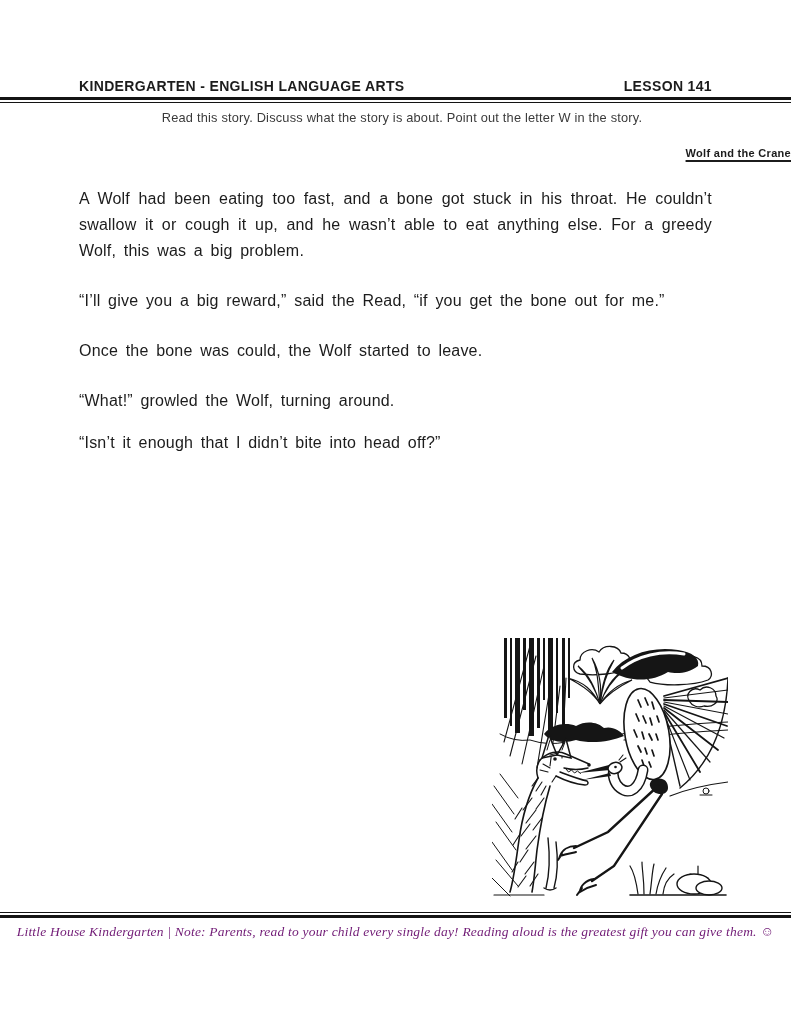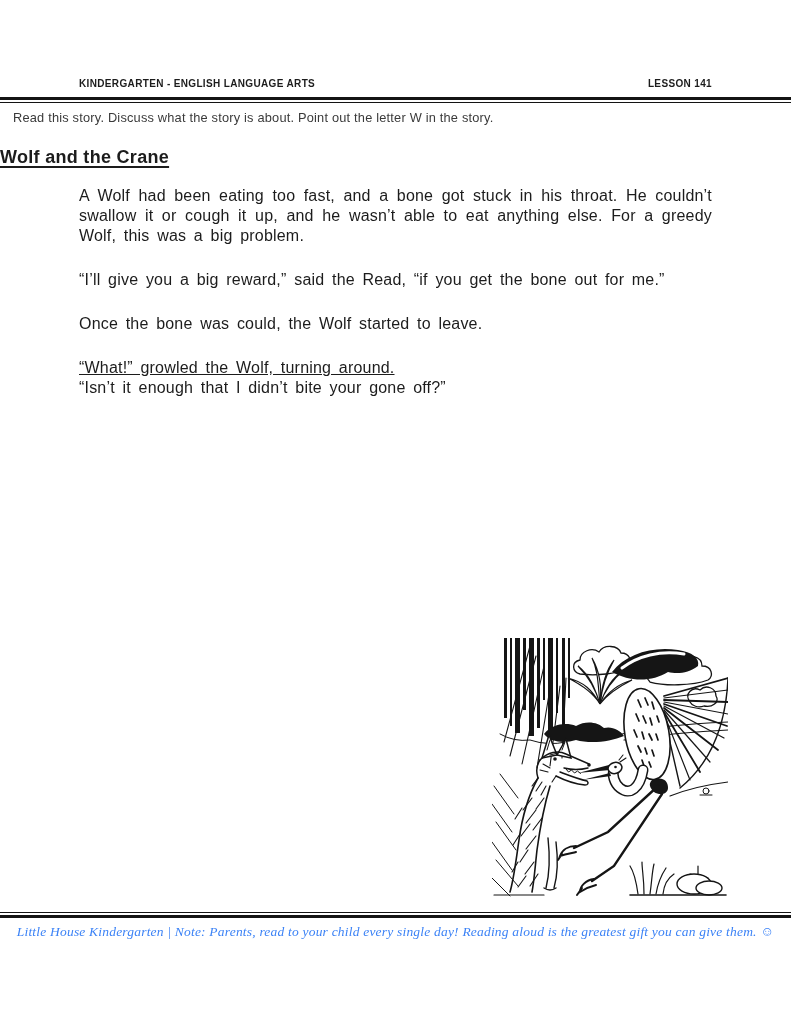--- a/index.html
+++ b/index.html
@@ -5,56 +5,56 @@
   html,body { margin:0; padding:0; background:#ffffff; }
   .page {
     position:relative; width:791px; height:1023px; margin:0 auto;
     background:#ffffff; color:#1c1c1c; overflow:hidden;
     font-family:"Liberation Sans", sans-serif;
   }
   
   .header-row {
     position:absolute; left:79px; right:79px; top:78px;
     display:flex; justify-content:space-between; align-items:baseline;
-    font-weight:bold; font-size:10px; letter-spacing:.35px;
+    font-weight:bold; font-size:14px; letter-spacing:.35px;
   }
   .rule-top {
     position:absolute; left:0; right:0; top:97px; height:2px;
     border-top:3px solid #141414; border-bottom:1px solid #141414;
   }
   .instruction {
-    position:absolute; left:0; right:0; top:110px; 
+    position:absolute; left:0; right:0; top:110px; text-align:center;
     font-size:12.8px; color:#3a3a3a; letter-spacing:.2px;padding-left:13px;
   }
   
   .title {
-    position:absolute; left:0; right:0; top:147px; text-align:left;
-    font-size:18px; font-weight:bold; letter-spacing:.3px;
+    position:absolute; left:0; right:0; top:147px; text-align:right;
+    font-size:11px; font-weight:bold; letter-spacing:.3px;
     text-decoration:underline; text-decoration-thickness:2px; text-underline-offset:3px;
   }
   .story {
     position:absolute; left:79px; width:633px; top:186px;
-    font-size:16px; line-height:20px; letter-spacing:.2px; word-spacing:3px;
+    font-size:16px; line-height:26px; letter-spacing:.2px; word-spacing:3px;
   }
   .story p { margin:0 0 24px 0; text-align:justify; }
   .story p.left { text-align:left; }
-  .story p.tight { margin-bottom:0;text-decoration:underline; }
+  .story p.tight { margin-bottom:16px; }
   .story p.moral { font-style:italic; text-align:left; margin-top:26px; }
   
   .illustration { position:absolute; left:492px; top:638px; width:236px; height:262px; }
   .illustration svg { width:100%; height:100%; display:block; }
   
   .rule-bottom {
     position:absolute; left:0; right:0; top:912px; height:2px;
     border-top:1px solid #141414; border-bottom:3px solid #141414;
   }
   .footer-text {
     position:absolute; left:0; right:0; top:924px; text-align:center;
     font-family:"Liberation Serif", serif; font-style:italic;
-    font-size:13.5px; color:#3b82f6; letter-spacing:.2px;
+    font-size:13.5px; color:#701a75; letter-spacing:.2px;
   }
 </style>
 </head>
 <body>
 
 <div class="page">
 
   <div class="header-row">
     <span>KINDERGARTEN - ENGLISH LANGUAGE ARTS</span>
     <span>LESSON 141</span>
@@ -63,21 +63,21 @@
 
   <div class="instruction">Read this story. Discuss what the story is about. Point out the letter W in the story.</div>
 
   <div class="title">Wolf and the Crane</div>
 
   <div class="story">
     <p>A Wolf had been eating too fast, and a bone got stuck in his throat. He couldn’t swallow it or cough it up, and he wasn’t able to eat anything else. For a greedy Wolf, this was a big problem.</p>
     <p class="left">“I’ll give you a big reward,” said the Read, “if you get the bone out for me.”</p>
     <p class="left">Once the bone was could, the Wolf started to leave.</p>
     <p class="left tight">“What!” growled the Wolf, turning around.</p>
-    <p class="left">“Isn’t it enough that I didn’t bite your gone off?”</p>
+    <p class="left">“Isn’t it enough that I didn’t bite into head off?”</p>
   </div>
 
   <div class="illustration">
     <svg viewBox="0 0 236 262" xmlns="http://www.w3.org/2000/svg">
       <g stroke="#151515" fill="none" stroke-linecap="round">
 
         <g>
           <rect x="12" y="0" width="3" height="80" fill="#151515" stroke="none"></rect>
           <rect x="18" y="0" width="2" height="88" fill="#151515" stroke="none"></rect>
           <rect x="23" y="0" width="5" height="95" fill="#151515" stroke="none"></rect>

